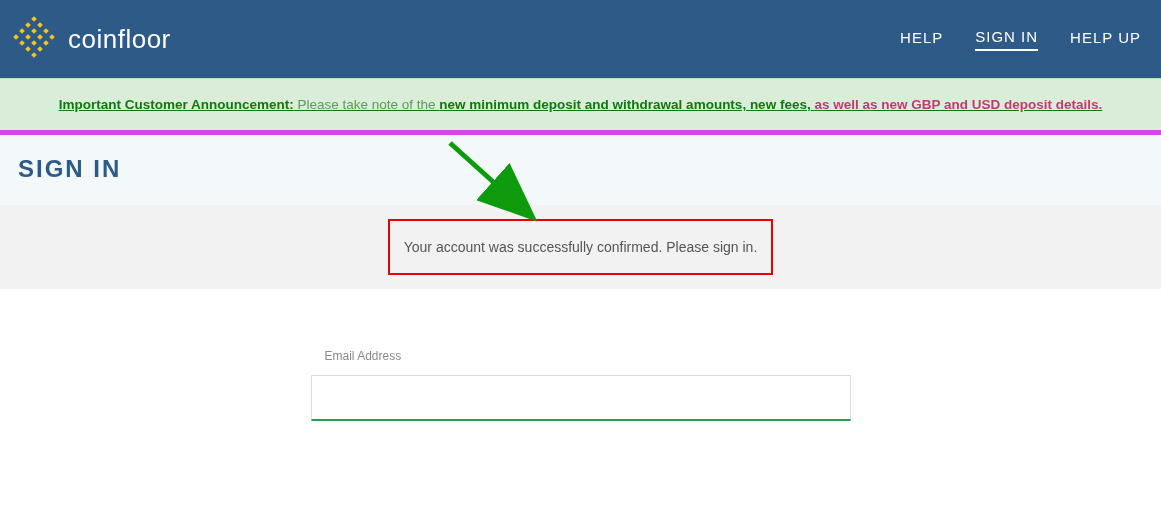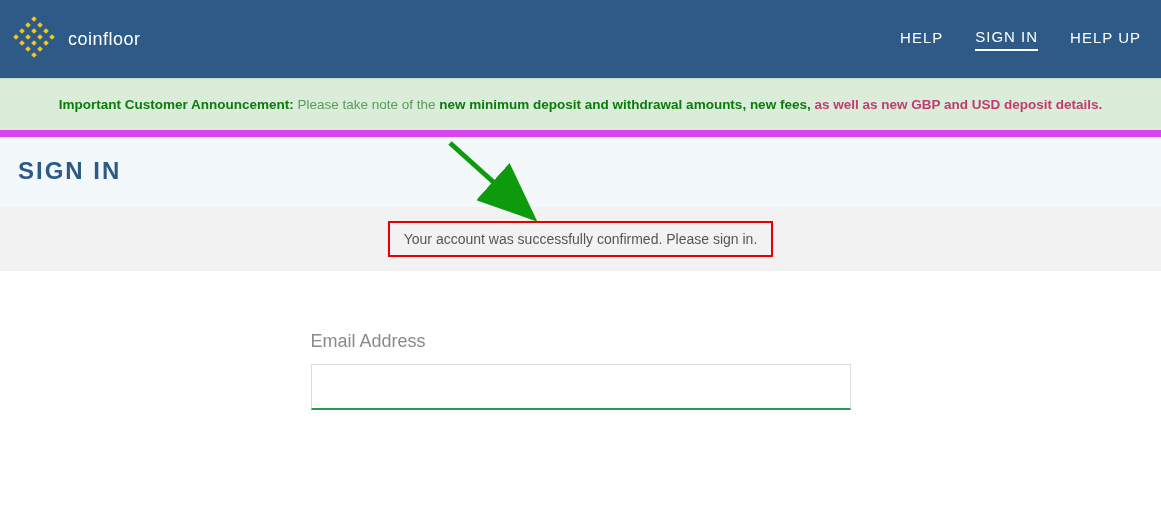--- a/index.html
+++ b/index.html
@@ -19,21 +19,21 @@
       justify-content: space-between;
       padding: 0 20px 0 10px;
     }
     .logo {
       display: flex;
       align-items: center;
       gap: 10px;
     }
     .logo-text {
       color: #ffffff;
-      font-size: 18px;
+      font-size: 26px;
       font-weight: 300;
       letter-spacing: 0.5px;
     }
     .nav {
       display: flex;
       gap: 32px;
       align-items: center;
     }
     .nav-item {
       color: #ffffff;
@@ -42,25 +42,26 @@
       text-decoration: none;
       padding-bottom: 4px;
       cursor: pointer;
     }
     .nav-item.active {
       border-bottom: 2px solid #ffffff;
     }
     .announcement-bar {
       background: #d9edd9;
       border-top: 1px solid #c0dfc0;
-      border-bottom: 7px solid #d946ef;
+      border-bottom: 5px solid #d946ef;
       padding: 18px 20px;
       font-size: 13.5px;
       text-align: center;
       color: #0d7a0d;
+      text-decoration: underline;
     }
     .announcement-bar .bold { font-weight: 700; }
     .announcement-bar .normal { font-weight: 400; color: #5a9a5a; }
     .announcement-bar .link1 { font-weight: 700; color: #0d7a0d; }
     .announcement-bar .link2 { font-weight: 700; color: #c23a6e; }
     .page-title-bar {
       background: #f3f8fb;
       padding: 20px 18px 22px 18px;
     }
     .page-title {
@@ -70,39 +71,40 @@
       letter-spacing: 2px;
     }
     .notice-bar {
       background: #f2f2f2;
       padding: 14px 0;
       display: flex;
       justify-content: center;
     }
     .notice-box {
       border: 2px solid #e60000;
-      padding: 8px 14px;
+      padding: 18px 14px;
       font-size: 14px;
       color: #555555;
       background: #f2f2f2;
     }
     .form-area {
       padding: 60px 0 0 0;
       display: flex;
       justify-content: center;
     }
     .form-inner {
       width: 540px;
     }
     .form-group { margin-bottom: 36px; }
     .form-label {
       display: block;
       color: #8a8a8a;
-      font-size: 18px;
+      font-size: 12px;
       margin-bottom: 12px;
+      margin-left: 14px;
     }
     .form-input {
       width: 100%;
       height: 46px;
       border: 1px solid #dcdcdc;
       padding: 0 12px;
       font-size: 14px;
       outline: none;
       background: #ffffff;
     }

